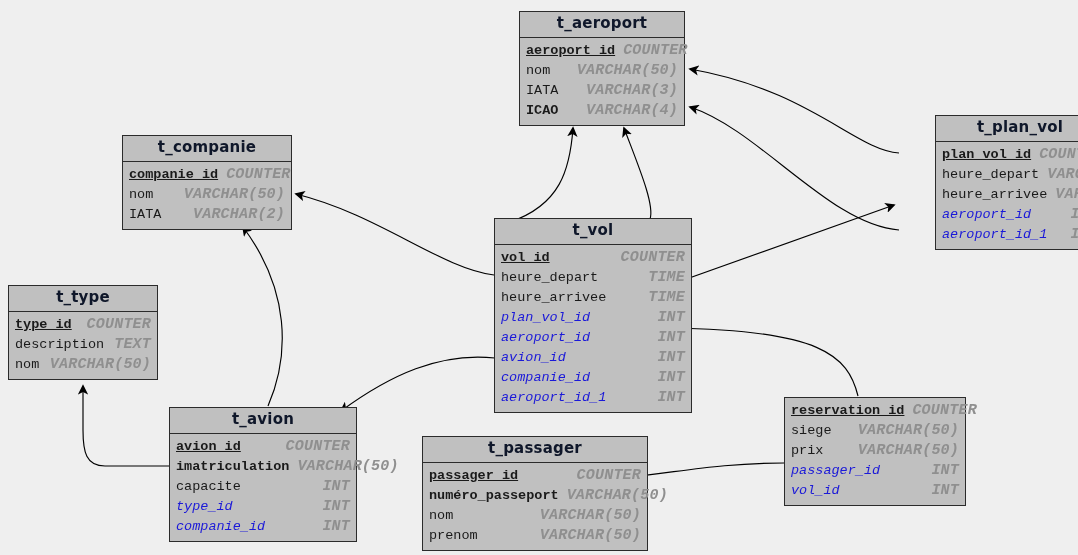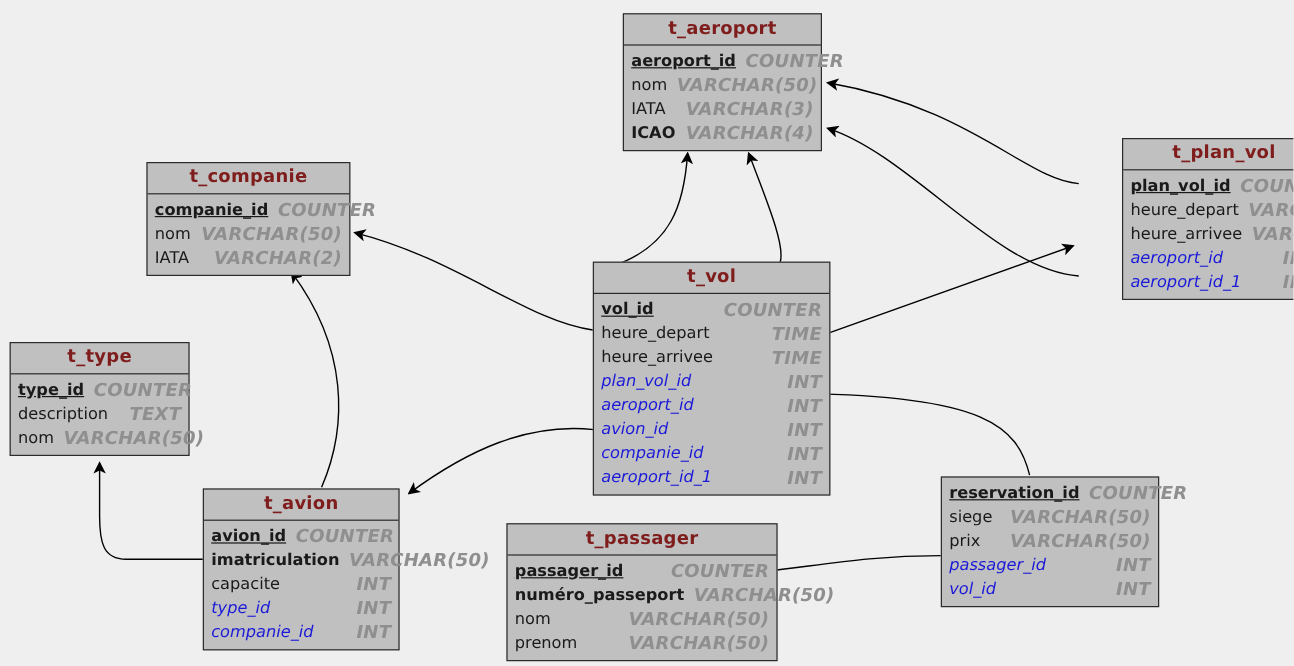--- a/index.html
+++ b/index.html
@@ -26,36 +26,37 @@
     position: absolute;
     background: #c0c0c0;
     border: 1px solid #2b2b2b;
     box-sizing: border-box;
     z-index: 5;
   }
   .entity-title {
     text-align: center;
     font-weight: bold;
     font-size: 15px;
-    color: #7f1d1d;
+    color: #0f172a;
     padding: 4px 6px 5px 6px;
     border-bottom: 1px solid #2b2b2b;
     line-height: 1.05;
     letter-spacing: 0.2px;
   }
   .fields {
     padding: 3px 6px 4px 6px;
   }
   .field {
     display: flex;
     align-items: center;
     justify-content: space-between;
     height: 20px;
     line-height: 20px;
     white-space: nowrap;
+    font-family: Liberation Mono, monospace;
   }
   .fname {
     font-size: 13.5px;
     color: #1a1a1a;
     padding-right: 8px;
   }
   .ftype {
     font-size: 15px;
     font-weight: bold;
     font-style: italic;
@@ -222,21 +223,21 @@
         <div class="field fk">
           <span class="fname">companie_id</span>
           <span class="ftype">INT</span>
         </div>
         <div class="field fk">
           <span class="fname">aeroport_id_1</span>
           <span class="ftype">INT</span>
         </div>
       </div>
     </div>
-    <div class="entity" style="left: 169px; top: 407px; width: 164px;">
+    <div class="entity" style="left: 169px; top: 407px; width: 188px;">
       <div class="entity-title">t_avion</div>
       <div class="fields">
         <div class="field pk">
           <span class="fname">avion_id</span>
           <span class="ftype">COUNTER</span>
         </div>
         <div class="field req">
           <span class="fname">imatriculation</span>
           <span class="ftype">VARCHAR(50)</span>
         </div>

